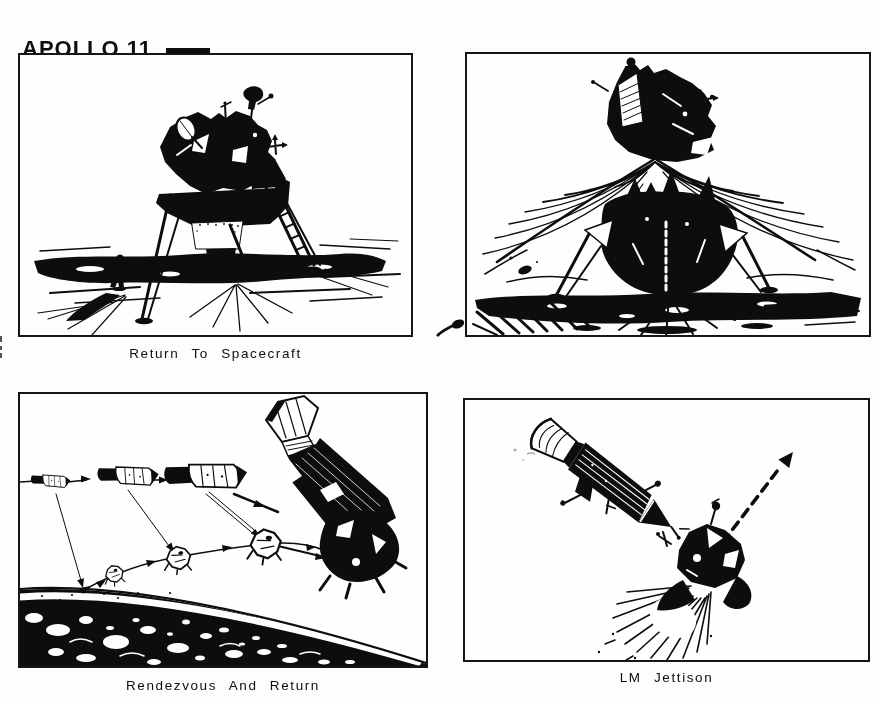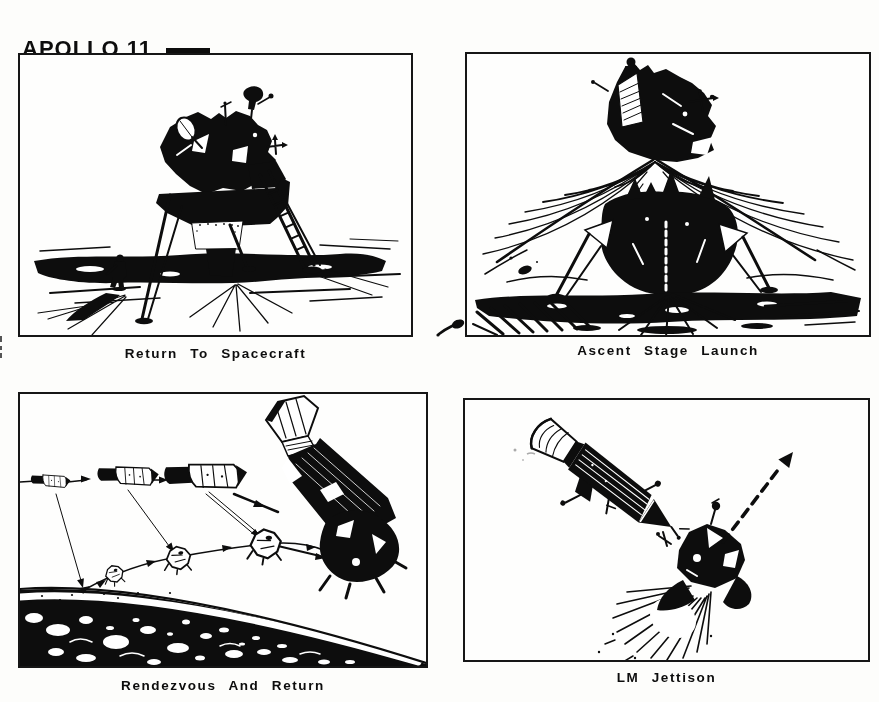--- a/index.html
+++ b/index.html
@@ -7,21 +7,21 @@
         font-family:"Liberation Sans","DejaVu Sans",sans-serif;color:#0d0d0d;}
   .title{position:absolute;left:22px;top:12px;display:flex;align-items:center;
          font-size:22px;font-weight:bold;letter-spacing:1px;white-space:nowrap;margin-top:24px;}
   .title .dash{display:inline-block;width:44px;height:5px;background:#0d0d0d;margin:2px 14px 0 14px;}
   .panel{position:absolute;background:#fefefd;border:2px solid #161616;}
   .panel svg{display:block;width:100%;height:100%;}
   .p1{left:18px;top:53px;width:391px;height:280px;}
   .p2{left:465px;top:52px;width:402px;height:281px;}
   .p3{left:18px;top:392px;width:406px;height:272px;}
   .p4{left:463px;top:398px;width:403px;height:260px;}
-  .caption{position:absolute;text-align:center;font-weight:bold;font-size:13.5px;
+  .caption{position:absolute;text-align:center;font-weight:normal;font-size:13.5px;
            letter-spacing:1.6px;word-spacing:7px;white-space:nowrap;}
   .c1{left:18px;width:395px;top:346px;}
   .c2{left:465px;width:406px;top:343px;}
   .c3{left:18px;width:410px;top:678px;}
   .c4{left:463px;width:407px;top:670px;}
   .f{fill:#0d0d0d;stroke:none;}
   .w{fill:#ffffff;stroke:none;}
   .k{stroke:#0d0d0d;fill:none;stroke-linecap:round;}
   .kw{stroke:#ffffff;fill:none;stroke-linecap:round;}
   .ko{stroke:#0d0d0d;fill:#ffffff;stroke-linecap:round;}
@@ -319,21 +319,20 @@
         <path class="f" d="M272,176 C284,182 290,194 284,204 C276,212 264,210 258,202 Z"></path>
       </g>
       <g>
         <path class="k" stroke-width="3.6" stroke-dasharray="9 7" d="M258,142 L316,66"></path>
         <path class="f" d="M328,52 L324.2,68 L313.4,59.6 Z"></path>
       </g>
     </svg>
   </div>
 
   <div class="caption c1">Return To Spacecraft</div>
-  <div class="caption c2">Ascent Stage Launch</div>
   <div class="caption c3">Rendezvous And Return</div>
   <div class="caption c4">LM Jettison</div>
 
   <div class="foldmark" style="top:336px;height:6px;"></div>
   <div class="foldmark" style="top:346px;height:4px;"></div>
   <div class="foldmark" style="top:353px;height:5px;"></div>
   <svg class="smudge" width="40" height="30" viewBox="0 0 40 30">
     <ellipse class="f" cx="24" cy="12" rx="6.5" ry="4.2" transform="rotate(-22 24 12)"></ellipse>
     <path class="k" stroke-width="2.6" d="M18,14 Q10,18 5,22"></path>
     <circle class="f" cx="4" cy="23" r="1.6"></circle>

